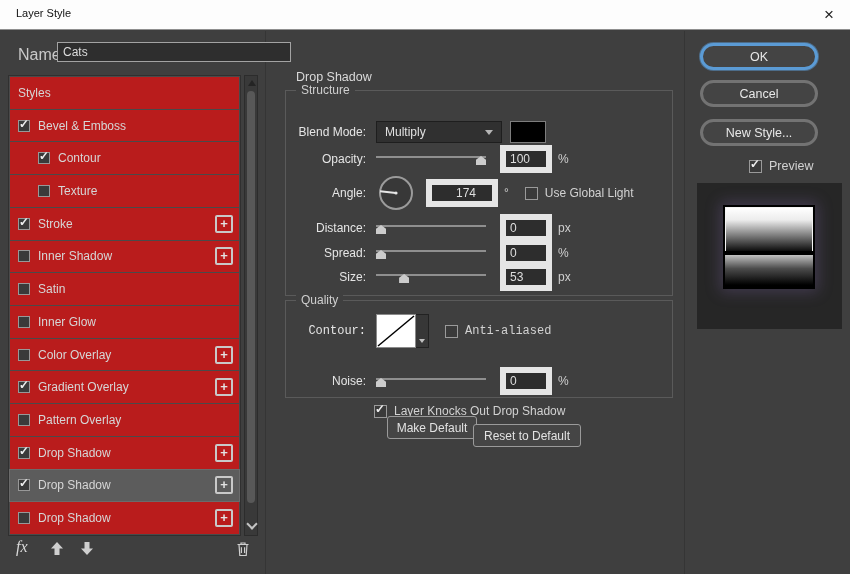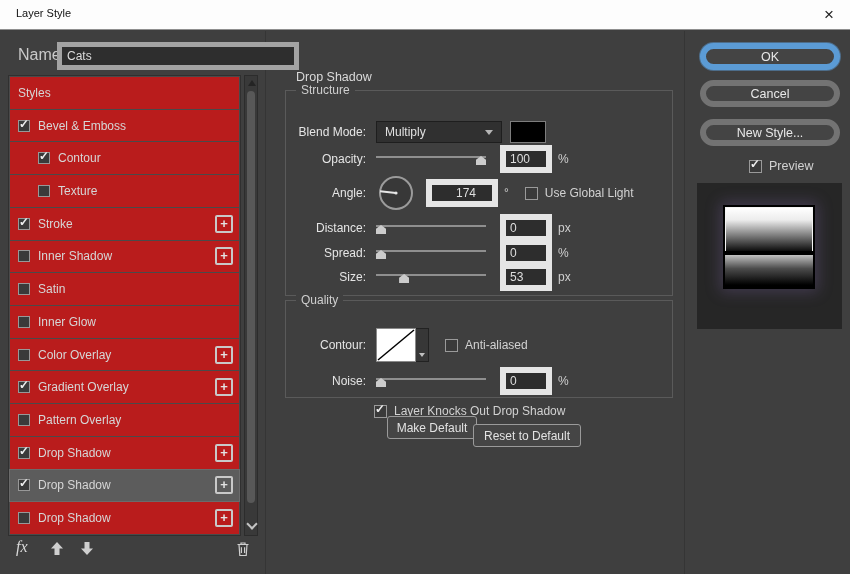--- a/index.html
+++ b/index.html
@@ -10,21 +10,21 @@
     -webkit-font-smoothing:antialiased;
   }
   
   .titlebar{position:absolute;left:0;top:0;width:850px;height:30px;background:#fdfdfd;border-bottom:1px solid #8f8f8f;box-sizing:border-box;}
   .titlebar .ttl{position:absolute;left:16px;top:7px;font-size:11px;color:#111;}
   .titlebar .close{position:absolute;right:10px;top:4px;font-size:17px;color:#222;width:22px;height:22px;text-align:center;line-height:22px;cursor:default;}
   
   .vdiv{position:absolute;top:31px;bottom:0;width:1px;background:#353535;}
   
   .name-label{position:absolute;left:18px;top:46px;font-size:16px;color:#c9c9c9;}
-  .name-input{position:absolute;left:57px;top:42px;width:222px;height:18px;background:#2e2e2e;border:5px solid #a3a3a3;color:#dcdcdc;font-size:12px;padding:0 5px;font-family:inherit;outline:none;}
+  .name-input{position:absolute;left:57px;top:42px;width:222px;height:18px;background:#2e2e2e;border:1px solid #a3a3a3;color:#dcdcdc;font-size:12px;padding:0 5px;font-family:inherit;outline:none;}
   
   .styles-list{position:absolute;left:8px;top:75px;width:233px;height:461px;display:flex;flex-direction:column;border:1px solid #303030;box-sizing:border-box;}
   .ls-item{flex:1;display:flex;align-items:center;border:1px solid #4a4a4a;margin-top:-1px;padding:0 6px 0 8px;background:#b91c1c;box-sizing:border-box;position:relative;}
   .ls-item:first-child{margin-top:0;}
   .ls-item.sel{background:#5c5c5c;border-color:#6b6b6b;z-index:2;}
   .ls-item.ind{padding-left:28px;}
   .ls-label{font-size:12px;color:#d6d6d6;flex:1;white-space:nowrap;overflow:hidden;}
   .cb{width:12px;height:12px;border:1px solid #989898;background:#3a3a3a;margin-right:8px;position:relative;flex:none;box-sizing:border-box;}
   .cb.checked::after{content:"✓";position:absolute;left:0px;top:-4px;font-size:12px;font-weight:bold;color:#efefef;}
   .plus{width:14px;height:14px;border:2px solid #c9c9c9;border-radius:2px;color:#e3e3e3;font-size:13px;line-height:13px;text-align:center;flex:none;font-weight:bold;}
@@ -51,21 +51,21 @@
   .numfield{width:32px;height:16px;background:#2d2d2d;border:6px solid #e5e5e5;color:#dfdfdf;font-size:12px;padding:0 4px;margin-left:14px;font-family:inherit;outline:none;}
   .unit{font-size:12px;color:#cfcfcf;margin-left:6px;}
   .cb2{width:13px;height:13px;border:1px solid #9a9a9a;background:#3a3a3a;position:relative;display:inline-block;flex:none;box-sizing:border-box;}
   .cb2.checked::after{content:"✓";position:absolute;left:0px;top:-4px;font-size:12px;font-weight:bold;color:#efefef;}
   .cb-label{font-size:12px;color:#d2d2d2;margin-left:7px;}
   .contour-thumb{width:40px;height:34px;border:1px solid #8a8a8a;box-sizing:border-box;background:#fff;flex:none;}
   .contour-arrow{width:13px;height:34px;background:#373737;border:1px solid #222;border-left:none;display:flex;align-items:flex-end;justify-content:center;padding-bottom:4px;box-sizing:border-box;flex:none;}
   .contour-arrow i{width:0;height:0;border-left:3.5px solid transparent;border-right:3.5px solid transparent;border-top:4.5px solid #c0c0c0;}
   .smallbtn{position:absolute;height:23px;background:#454545;border:1px solid #9a9a9a;border-radius:3px;color:#e2e2e2;font-size:12px;display:flex;align-items:center;justify-content:center;box-sizing:border-box;}
   
-  .bigbtn{position:absolute;left:700px;width:140px;height:27px;border-radius:14px;background:#444444;border:6px solid #737373;color:#e8e8e8;font-size:12.5px;display:flex;align-items:center;justify-content:center;box-sizing:border-box;}
+  .bigbtn{position:absolute;left:700px;width:118px;height:27px;border-radius:14px;background:#444444;border:3px solid #737373;color:#e8e8e8;font-size:12.5px;display:flex;align-items:center;justify-content:center;box-sizing:border-box;}
   .bigbtn.primary{border-color:#5b9bd5;box-shadow:0 0 0 1px rgba(91,155,213,.5);}
   .preview-row{position:absolute;left:749px;top:158px;display:flex;align-items:center;height:16px;}
   .preview-box{position:absolute;left:697px;top:183px;width:145px;height:146px;background:#262626;}
   .emblem{position:absolute;left:26px;top:22px;width:92px;height:84px;background:#000;box-shadow:0 0 14px 3px rgba(140,110,185,.28);}
   .em-top{margin:2px 2px 0 2px;height:44px;background:linear-gradient(180deg,#ffffff 0%,#ececec 28%,#6a6a6a 70%,#0d0d0d 100%);border:1px solid #f4f4f4;border-bottom:none;box-sizing:border-box;}
   .em-gap{margin:0 2px;height:4px;background:#000;}
   .em-bot{margin:0 2px;height:30px;background:linear-gradient(180deg,#c2c2c2 0%,#4c4c4c 45%,#000 100%);}
 </style>
 </head>
 <body>
@@ -235,21 +235,21 @@
       <div class="sthumb" style="left:21%;"></div>
     </div>
     <input class="numfield" value="53" style="">
     <span class="unit">px</span>
   </div>
 </div>
 
 <div class="groupbox" style="top:300px;height:98px;">
   <span class="gb-label">Quality</span>
 
-  <div class="row" style="top:26px;height:36px;">
+  <div class="row" style="top:12px;height:36px;font-family:Liberation Mono, monospace;">
     <span class="flabel">Contour:</span>
     <span class="contour-thumb" style="line-height:0;">
       <svg width="38" height="32" viewBox="0 0 38 32">
           <rect width="38" height="32" fill="#ffffff"></rect>
           <path d="M1 31 L37 1" stroke="#000" stroke-width="1.5" fill="none"></path>
         </svg>
     </span>
     <span class="contour-arrow">
         <i></i>
       </span>

